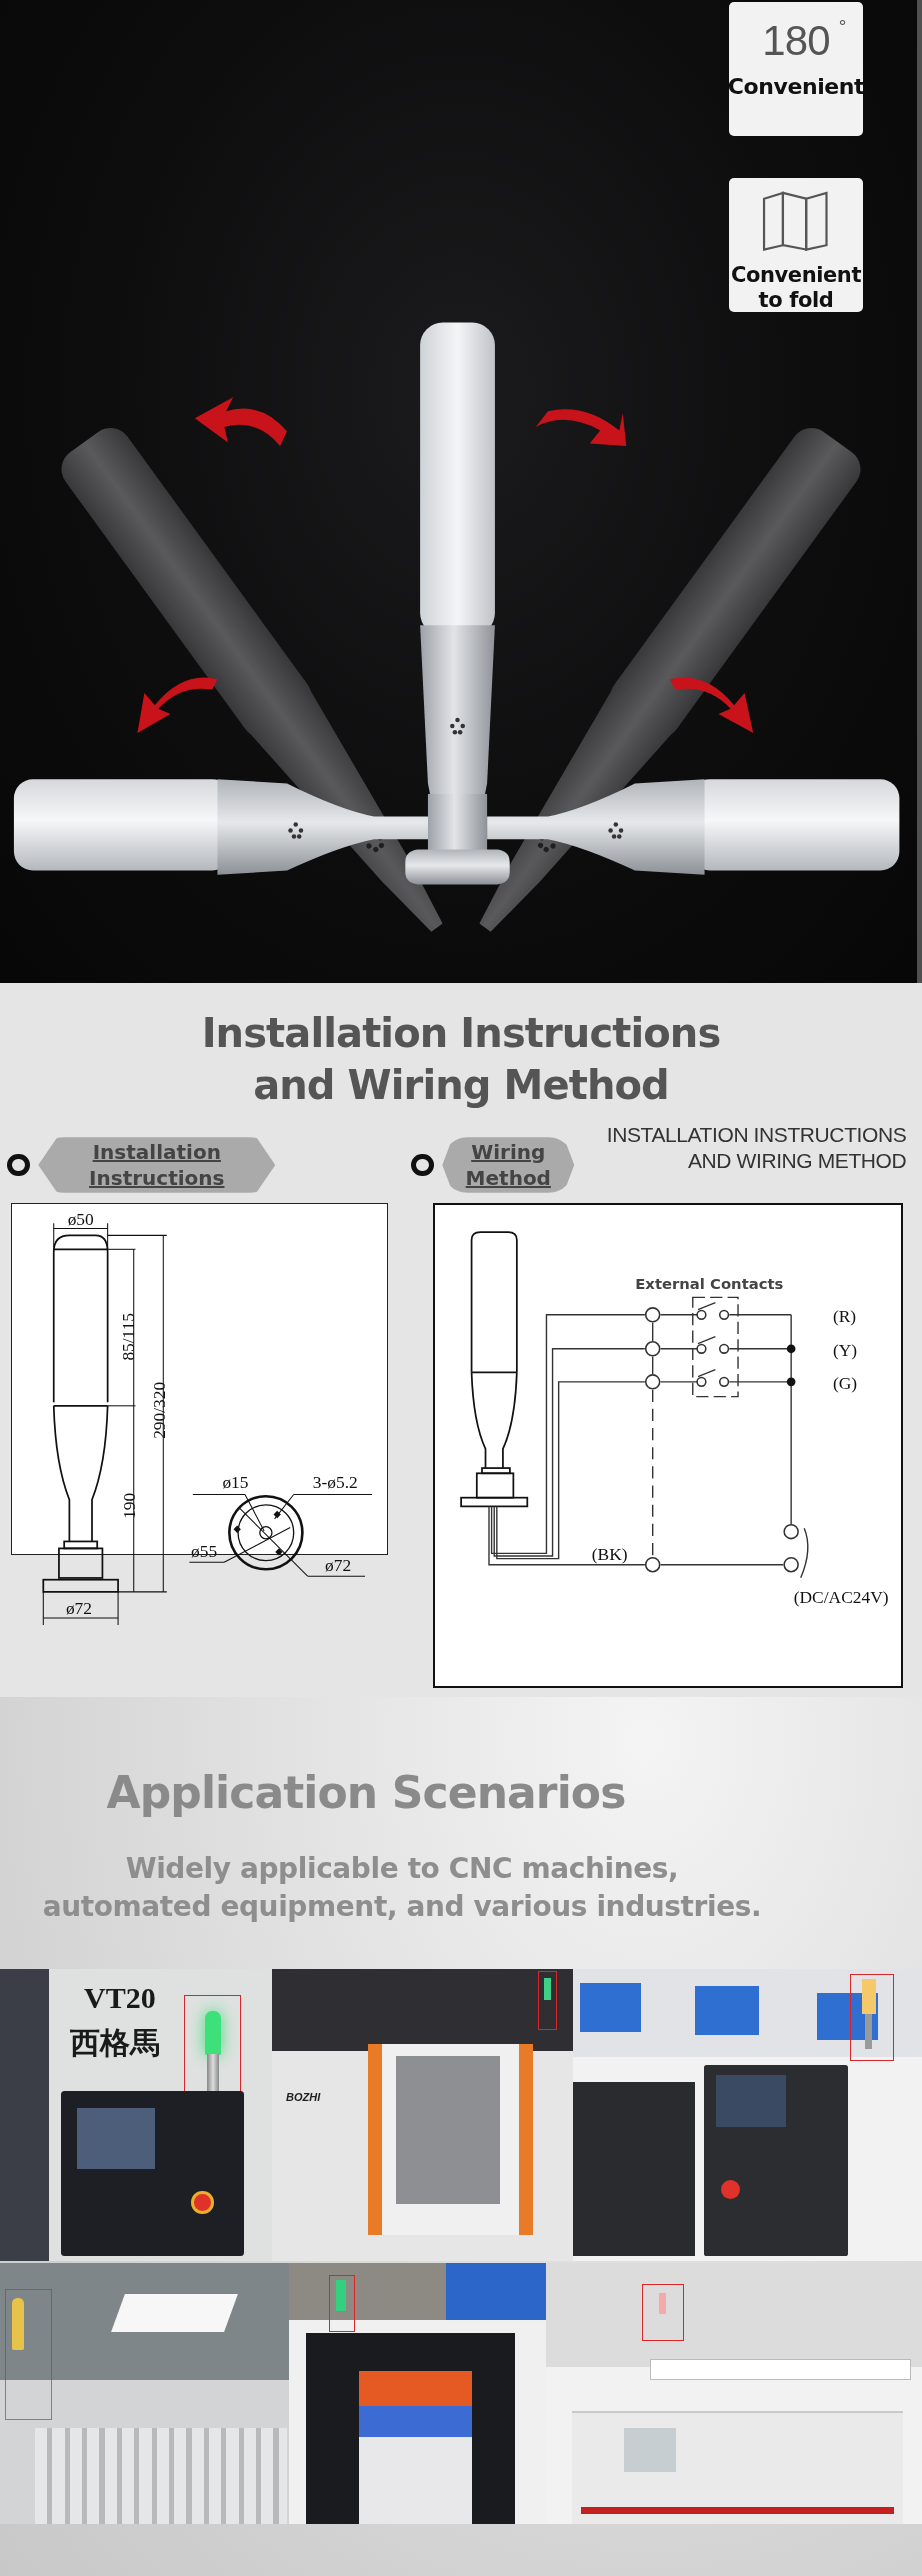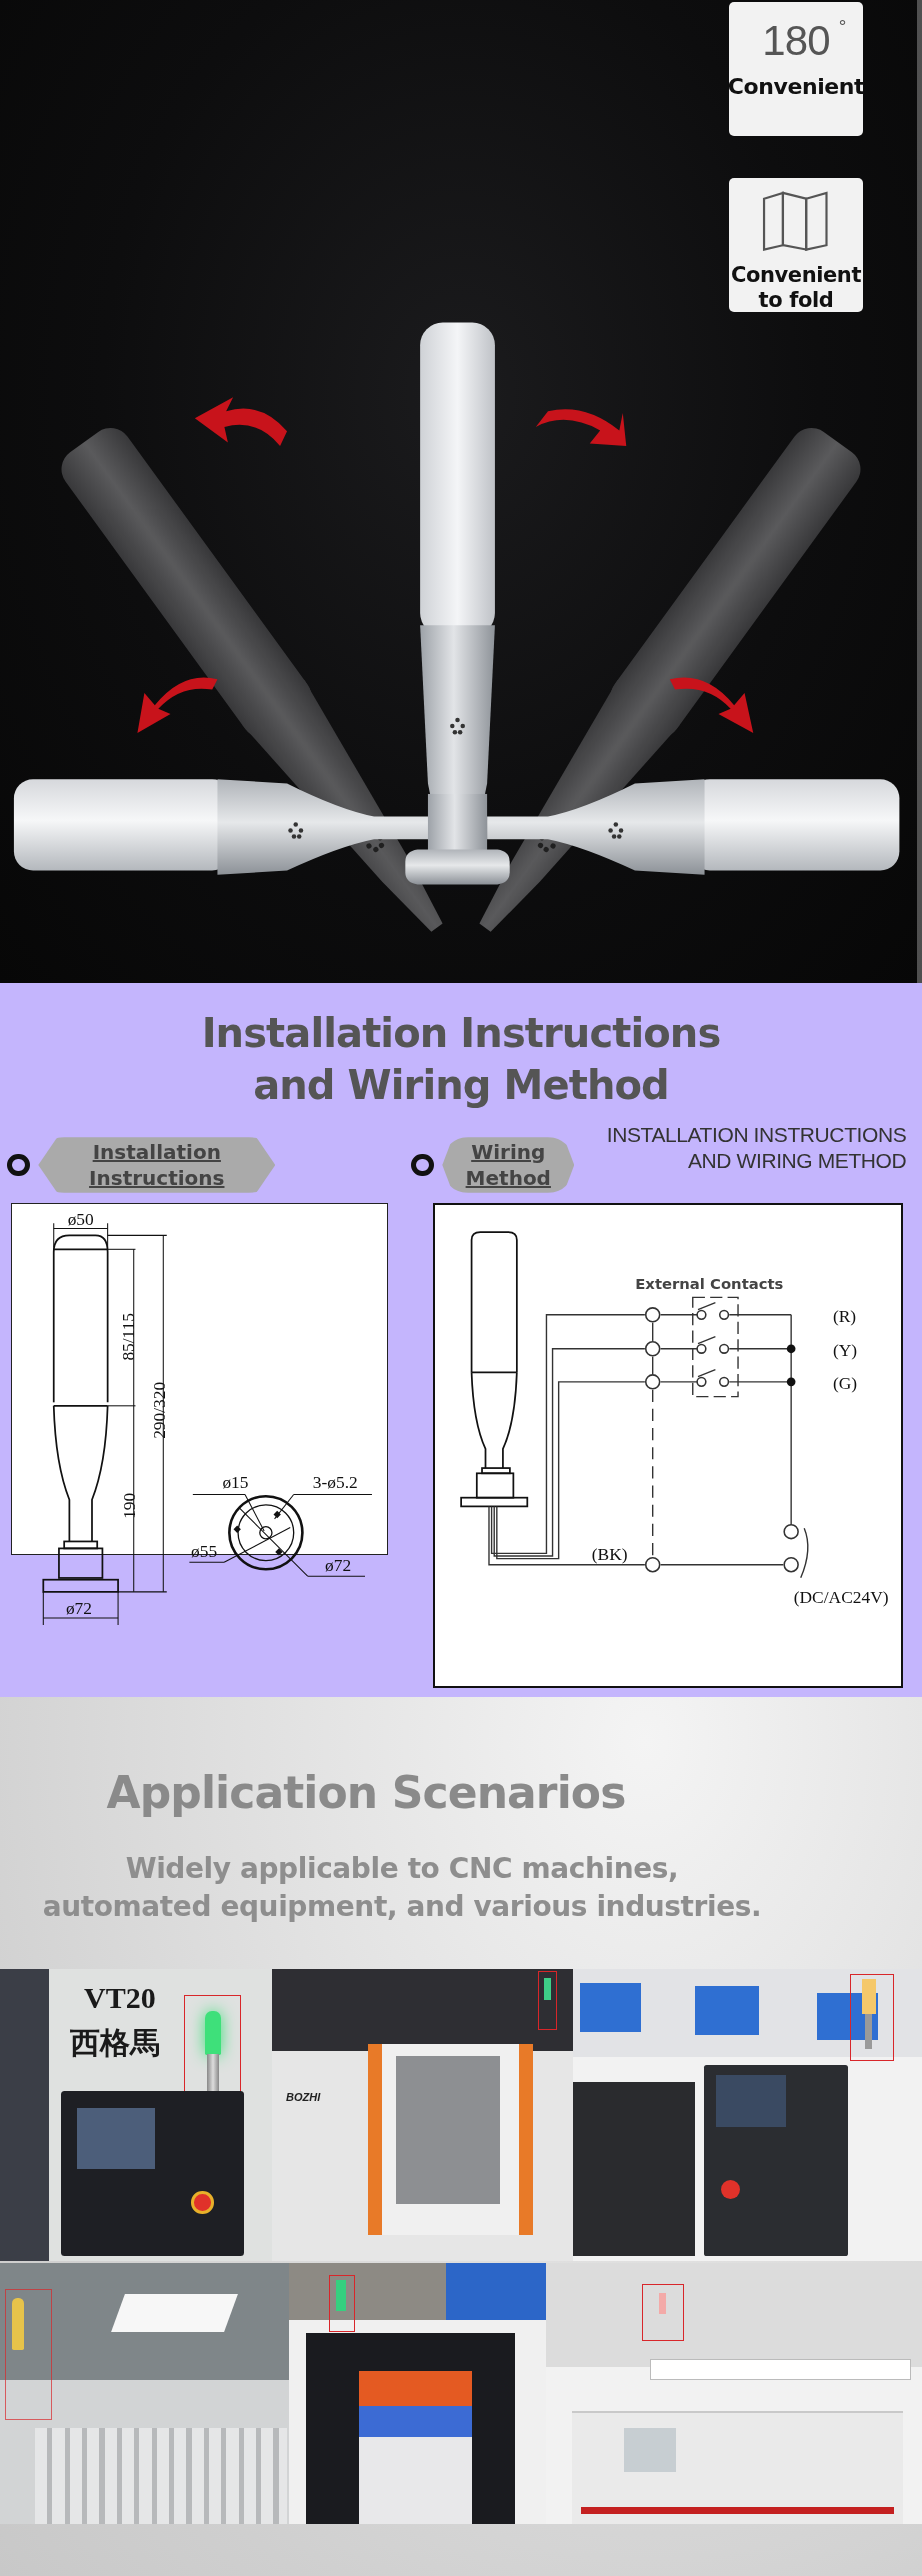--- a/index.html
+++ b/index.html
@@ -16,21 +16,21 @@
   .badge.fold { top: 178px; height: 134px; }
   .badge .deg { font-family: "Liberation Sans", sans-serif; font-size: 42px; color: #555; margin-top: 15.7px; letter-spacing: -0.9px; position: relative; }
   .badge .deg sup { font-size: 19px; position: absolute; top: -1.7px; right: -15.7px; font-weight: normal; }
   .badge .lbl { font-weight: bold; font-size: 22px; margin-top: 8.7px; letter-spacing: -0.4px; }
   .badge.fold .lbl { font-size: 21px; line-height: 24.4px; text-align: center; margin-top: 12px; }
   .badge.fold svg { margin-top: 12.2px; }
 
   .lamp-svg { position: absolute; left: 0; top: 296px; }
 
   
-  .install { position: absolute; left: 0; top: 983px; width: 922px; height: 714px; background: #c4b5fd; }
+  .install { position: absolute; left: 0; top: 983px; width: 922px; height: 714px; background: #e5e5e5; }
   .install-title { position: absolute; left: 0; width: 922px; top: 24.4px; text-align: center;
     font-family: "DejaVu Sans", sans-serif; font-weight: bold; font-size: 40px; line-height: 52px; color: #555; letter-spacing: -0.9px; }
   .pill-row { position: absolute; top: 155px; height: 54px; display: flex; align-items: center; }
   .ring { width: 22.6px; height: 22.6px; border: 5.2px solid #111; border-radius: 50%; }
   .pill { margin-left: 8.7px; background: #aaa; color: #444; font-weight: bold; font-size: 20px; line-height: 26px;
     text-align: center; text-decoration: underline; padding: 1.7px 0; clip-path: polygon(8% 0,92% 0,100% 50%,92% 100%,8% 100%,0 50%); border-radius: 26px; }
   .pill1 { left: 7px; } .pill1 .pill { width: 237px; }
   .pill2 { left: 411px; } .pill2 .pill { width: 132px; }
   .header-en { position: absolute; right: 15.7px; top: 139px; text-align: right; color: #333;
     font-family: "Liberation Sans", sans-serif; font-size: 21px; line-height: 26px; letter-spacing: -0.4px; }

